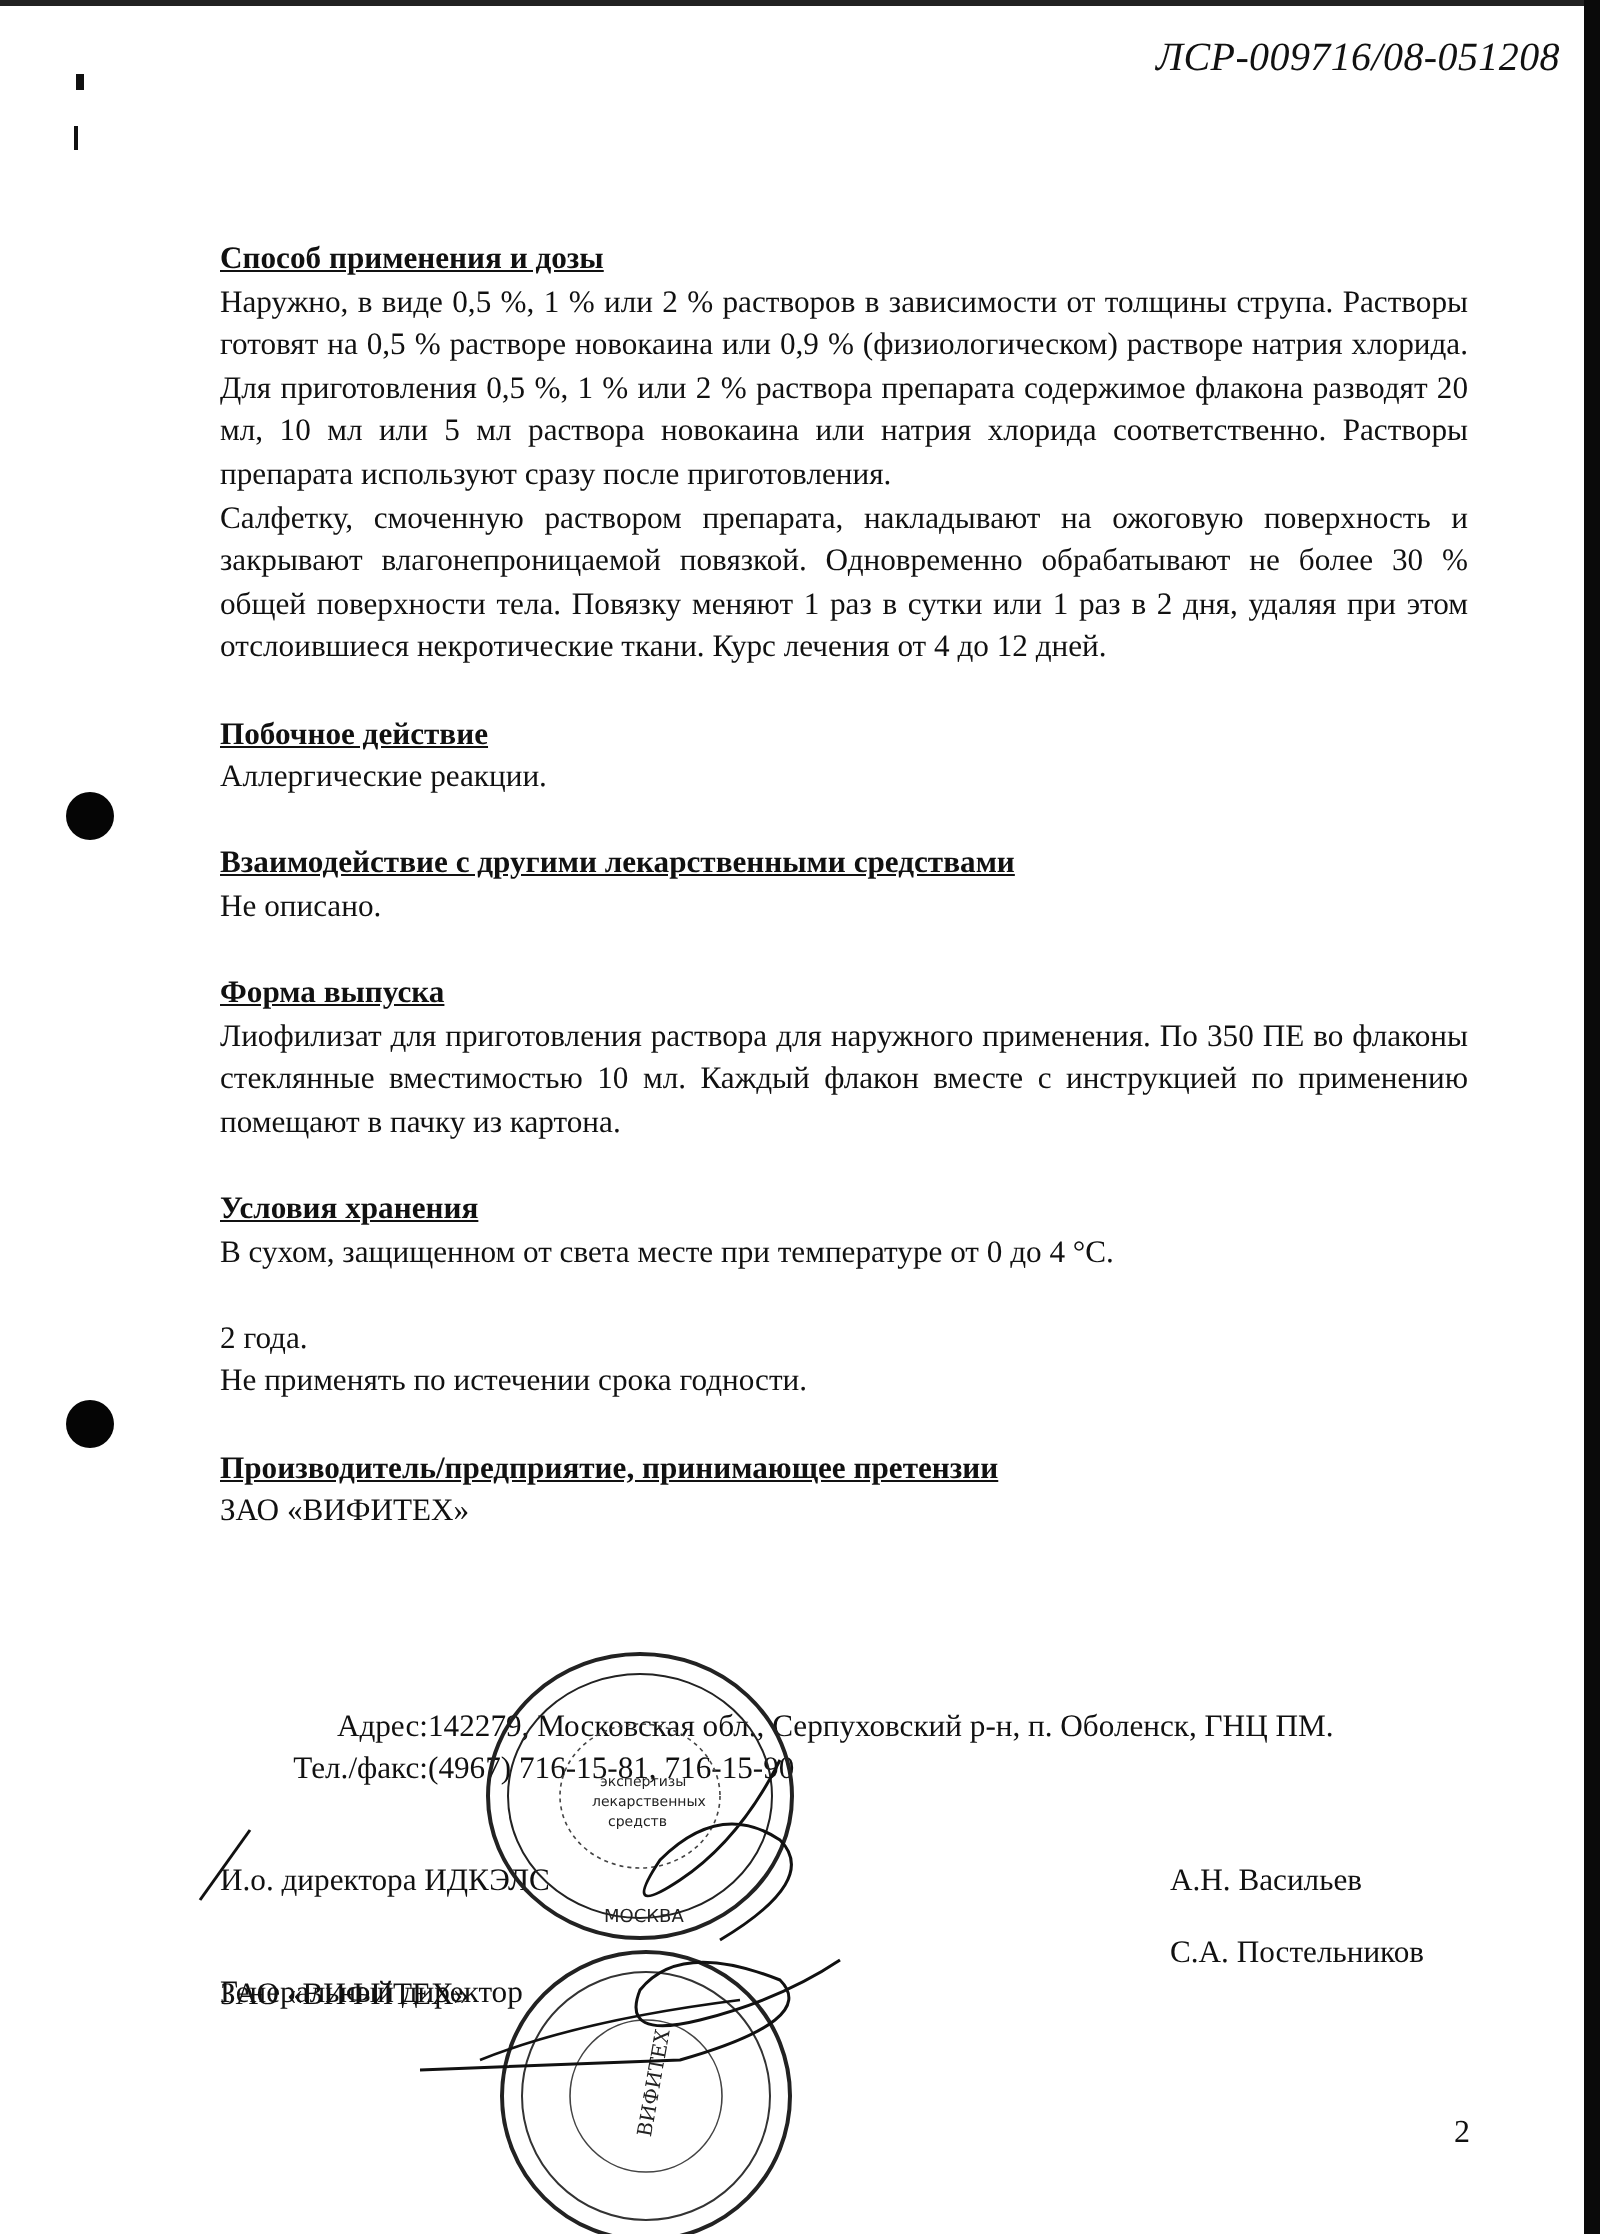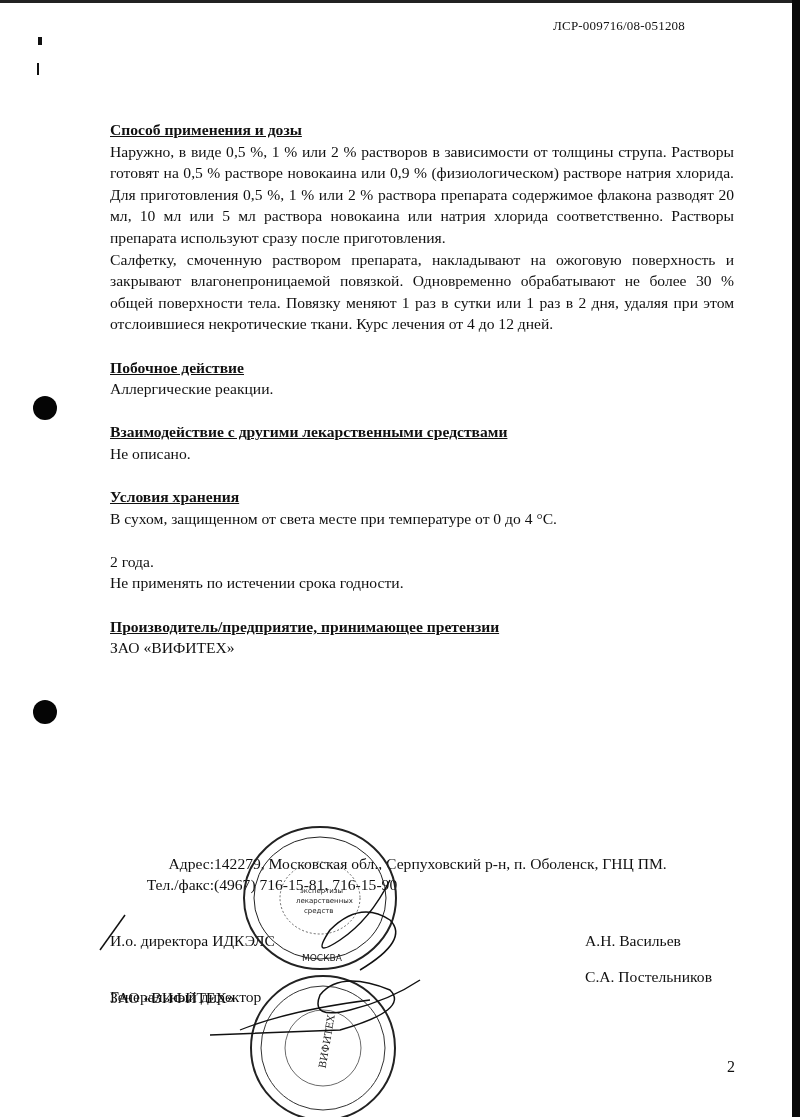--- a/index.html
+++ b/index.html
@@ -3,21 +3,21 @@
   <meta charset="utf-8">
   <style>
     html, body { margin: 0; padding: 0; }
     body {
       width: 800px; height: 1117px; position: relative; overflow: hidden;
       background: #ffffff; color: #111111;
       font-family: "Liberation Serif", "DejaVu Serif", serif;
     }
     .right-border { position: absolute; top: 0; right: 0; width: 8px; height: 1117px; background: #0a0a0a; }
     .top-border { position: absolute; top: 0; left: 0; width: 800px; height: 3px; background: #222; }
-    .reg-number { position: absolute; top: 18px; left: 553px; font-size: 13px; letter-spacing: 0.2px; }
+    .reg-number { position: absolute; top: 18px; left: 578px; font-size: 20px; letter-spacing: 0.2px; font-style: italic; }
     .scan-mark { position: absolute; background: #111; }
     .punch-hole { position: absolute; width: 24px; height: 24px; border-radius: 50%; background: #050505; }
     .content { position: absolute; left: 110px; top: 119px; width: 624px; font-size: 15.6px; line-height: 21.6px; }
     .section { margin: 0 0 21.6px 0; }
     .heading { font-weight: bold; text-decoration: underline; }
     .para { text-align: justify; }
     .contact-row { position: absolute; left: 110px; font-size: 15.6px; line-height: 21.6px; }
     .contact-label { display: inline-block; width: 104px; text-align: right; }
     .sign-row { position: absolute; font-size: 15.6px; line-height: 21.6px; }
     .page-number { position: absolute; left: 727px; top: 1058px; font-size: 16px; }
@@ -43,20 +43,24 @@
     <div class="para">Наружно, в виде 0,5 %, 1 % или 2 % растворов в зависимости от толщины струпа. Растворы готовят на 0,5 % растворе новокаина или 0,9 % (физиологическом) растворе натрия хлорида. Для приготовления 0,5 %, 1 % или 2 % раствора препарата содержимое флакона разводят 20 мл, 10 мл или 5 мл раствора новокаина или натрия хлорида соответственно. Растворы препарата используют сразу после приготовления.</div>
     <div class="para">Салфетку, смоченную раствором препарата, накладывают на ожоговую поверхность и закрывают влагонепроницаемой повязкой. Одновременно обрабатывают не более 30 % общей поверхности тела. Повязку меняют 1 раз в сутки или 1 раз в 2 дня, удаляя при этом отслоившиеся некротические ткани. Курс лечения от 4 до 12 дней.</div>
   </div>
   <div class="section">
     <div class="heading">Побочное действие</div>
     <div class="para">Аллергические реакции.</div>
   </div>
   <div class="section">
     <div class="heading">Взаимодействие с другими лекарственными средствами</div>
     <div class="para">Не описано.</div>
+  </div>
+  <div class="section">
+    <div class="heading">Форма выпуска</div>
+    <div class="para">Лиофилизат для приготовления раствора для наружного применения. По 350 ПЕ во флаконы стеклянные вместимостью 10 мл. Каждый флакон вместе с инструкцией по применению помещают в пачку из картона.</div>
   </div>
   <div class="section">
     <div class="heading">Условия хранения</div>
     <div class="para">В сухом, защищенном от света месте при температуре от 0 до 4 °С.</div>
   </div>
   <div class="section">
     <div class="para">2 года.</div>
     <div class="para">Не применять по истечении срока годности.</div>
   </div>
   <div class="section">

